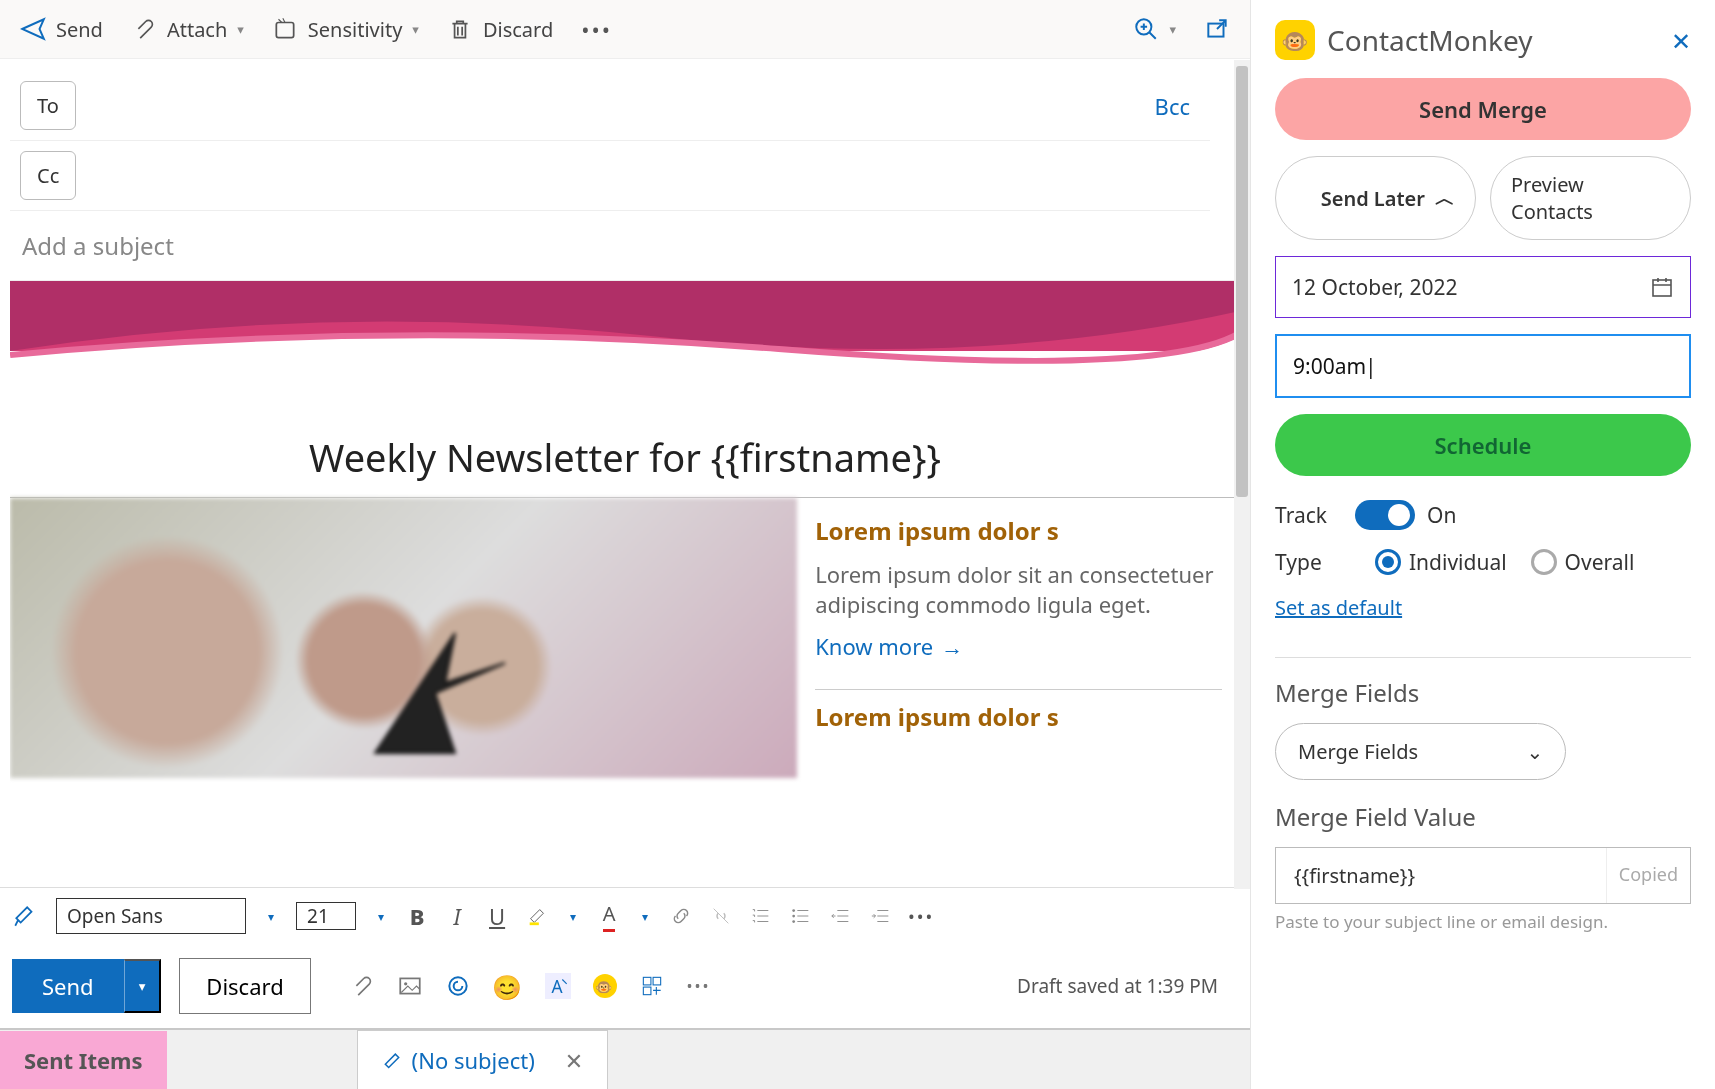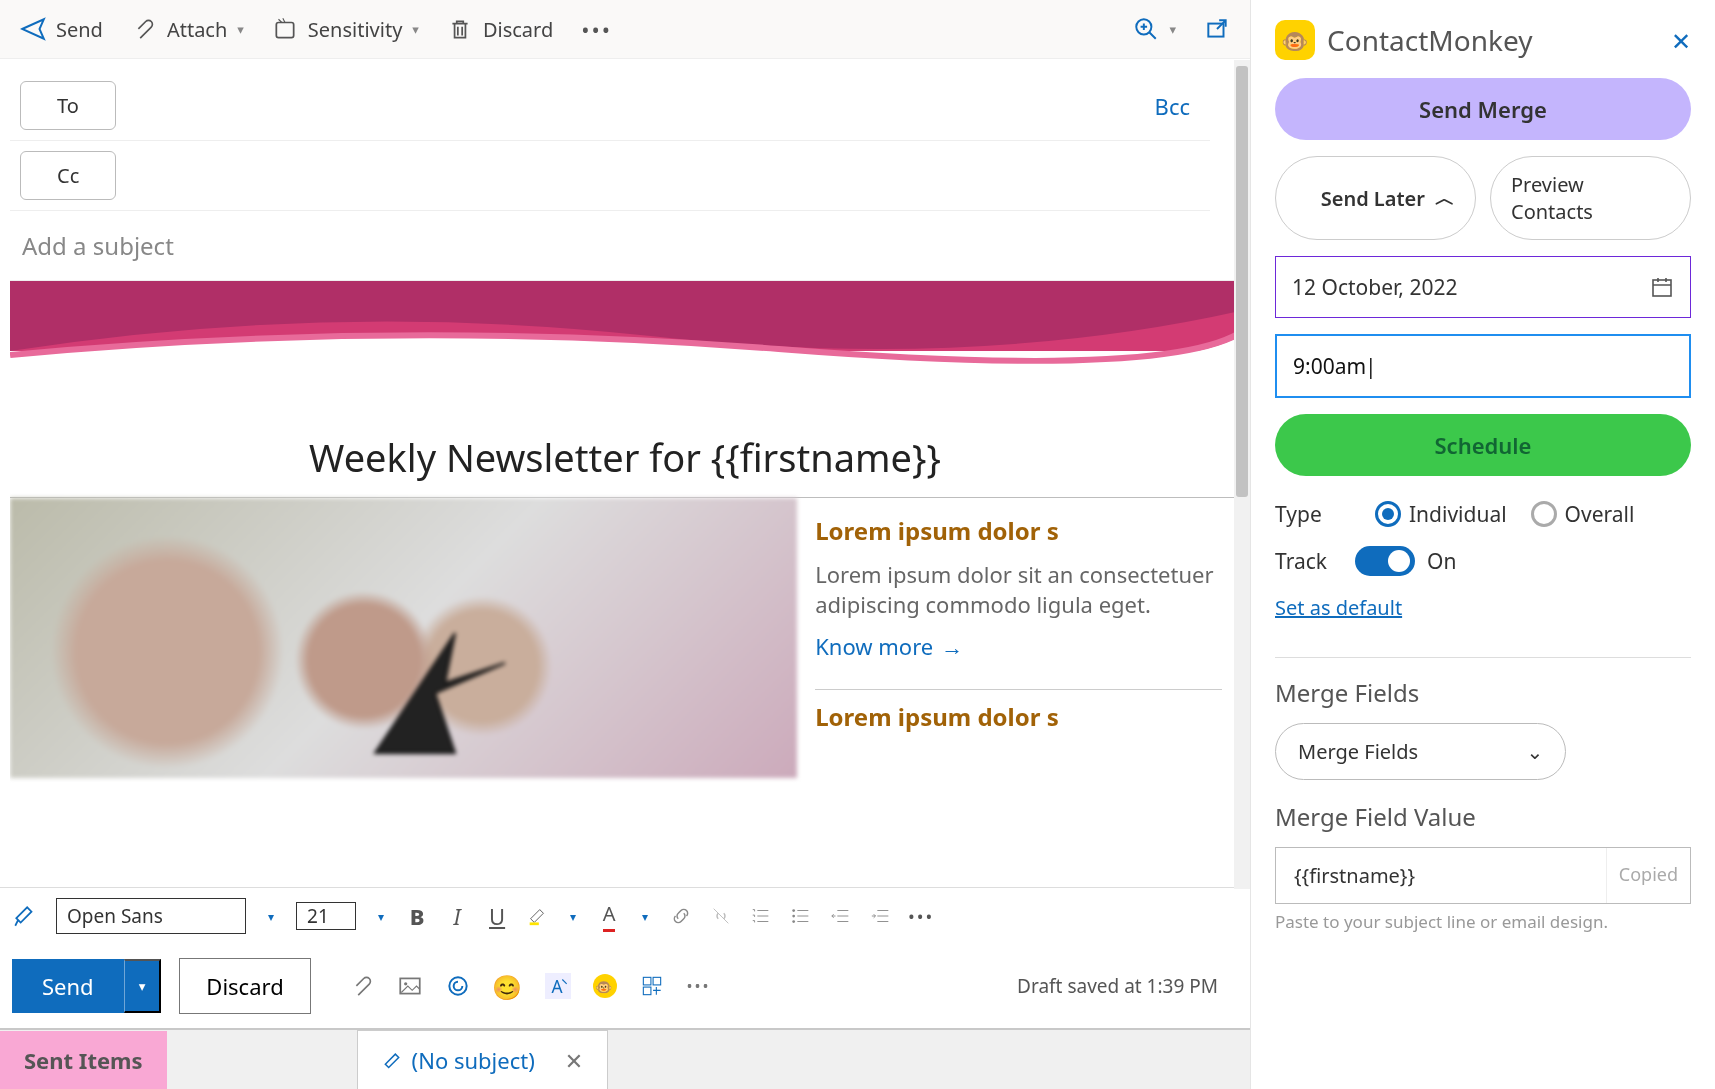--- a/index.html
+++ b/index.html
@@ -4,21 +4,21 @@
 <style>
   * { box-sizing: border-box; margin: 0; padding: 0; font-family: "Segoe UI", system-ui, sans-serif; }
   body { width: 1715px; height: 1089px; display: flex; background: #fff; overflow: hidden; font-size: 16px; color: #333; }
   .main { flex: 1; display: flex; flex-direction: column; border-right: 1px solid #e5e5e5; position: relative; }
   .toolbar { display: flex; align-items: center; padding: 14px 20px; gap: 28px; border-bottom: 1px solid #eee; background: #faf9f8; }
   .tbtn { display: inline-flex; align-items: center; gap: 10px; color: #444; font-size: 20px; cursor: pointer; }
   .tbtn svg { width: 26px; height: 26px; }
   .spacer { flex: 1; }
   .compose { padding: 12px 0 0 10px; }
   .row { display: flex; align-items: center; padding: 10px 0; border-bottom: 1px solid #eee; margin-right: 40px; }
-  .btnbox { border: 1px solid #bbb; border-radius: 6px; padding: 10px 36px; font-size: 20px; color: #333; margin-left: 10px; cursor: pointer; }
+  .btnbox { border: 1px solid #bbb; border-radius: 6px; padding: 10px 16px; font-size: 20px; color: #333; margin-left: 10px; cursor: pointer; }
   .row input { flex: 1; border: none; font-size: 20px; outline: none; padding: 8px 12px; background: transparent; }
   .bcc { color: #0f6cbd; font-size: 22px; margin-right: 20px; cursor: pointer; }
   .subject { border: none; width: 100%; padding: 18px 12px; font-size: 24px; outline: none; color: #555; }
   .subject::placeholder { color: #888; }
   .body-area { flex: 1; border-top: 1px solid #eee; background: #fff; overflow: hidden; margin-left: 10px; margin-right: 10px;}
   .banner { width: 100%; height: 120px; position: relative; overflow: hidden; }
   .banner svg { width: 100%; height: 100%; display: block; }
   .newsletter-title { text-align: center; font-size: 38px; padding: 30px 0 14px; font-weight: 400; color: #222; }
   .content-row { display: flex; border-top: 1px solid #bdbdbd; }
   .photo { width: 64%; height: 280px; background: linear-gradient(135deg, #bba 0%, #ddd 50%, #cab 100%); display:flex; align-items:center; justify-content:center; filter: blur(2px); position: relative; overflow:hidden;}
@@ -47,21 +47,21 @@
   .tab.nosub { background: #fff; border: 1px solid #ccc; border-bottom: none; color: #0f6cbd; }
   .tab.nosub .x { margin-left: 20px; color: #777; }
   
   .side { width: 464px; background: #fff; padding: 20px 24px; display: flex; flex-direction: column; overflow: auto;}
   .side-head { display: flex; align-items: center; justify-content: space-between; margin-bottom: 18px; }
   .brand { display: flex; align-items: center; gap: 12px; }
   .logo { width: 40px; height: 40px; border-radius: 10px; background: #ffd200; display:flex; align-items:center; justify-content:center; font-size: 22px; }
   .brand-text { font-size: 28px; color: #555; }
   .close-x { color: #0f6cbd; font-size: 24px; cursor: pointer;}
   .bigbtn { width: 100%; padding: 16px; border-radius: 999px; border: none; font-size: 22px; font-weight: 600; cursor: pointer; }
-  .yellow { background: #c4b5fd; color: #333; margin-bottom: 16px; }
+  .yellow { background: #fca5a5; color: #333; margin-bottom: 16px; }
   .two { display: flex; gap: 14px; margin-bottom: 16px; }
   .pill { border:1px solid #ccc; border-radius: 999px; padding: 14px 20px; font-size: 20px; display:flex; align-items:center; gap: 10px; flex:1; justify-content:flex-end; cursor:pointer;}
   .pill.later { font-weight:600; }
   .datebox, .timebox { width: 100%; border: 1px solid #6d28d9; padding: 16px; font-size: 21px; margin-bottom: 16px; display:flex; align-items:center; justify-content: space-between; }
   .timebox { border: 2px solid #1f8ef0; color:#111; }
   .timebox span::after { content: "|"; margin-left: -1px; color:#222; font-weight:400;}
   .green { background: #3cc84b; color: #163; margin-bottom: 24px; }
   .optrow { display: flex; align-items: center; margin-bottom: 18px; font-size: 21px;}
   .optrow .lbl { width: 80px; }
   .radio { width: 26px; height: 26px; border: 3px solid #0f6cbd; border-radius: 50%; display:inline-flex; align-items:center; justify-content:center; margin-right: 8px;}
@@ -311,34 +311,34 @@
       </svg>
   </div>
 
   <div class="timebox">
     <span>9:00am</span>
   </div>
 
   <button class="bigbtn green">Schedule</button>
 
   <div class="optrow">
+    <span class="lbl">Track</span>
+    <div class="toggle"></div>
+    <span>On</span>
+  </div>
+
+  <div class="optrow">
     <span class="lbl">Type</span>
     <span style="width:20px;"></span>
     <span class="radio on"></span>
     <span class="rlabel">Individual</span>
     <span class="radio off"></span>
     <span>Overall</span>
   </div>
 
-  <div class="optrow">
-    <span class="lbl">Track</span>
-    <div class="toggle"></div>
-    <span>On</span>
-  </div>
-
   <a class="linky">Set as default</a>
 
   <div class="divider"></div>
 
   <div class="side-h">Merge Fields</div>
   <div class="dropdown">
     <span>Merge Fields</span>
     <span>⌄</span>
   </div>
 

